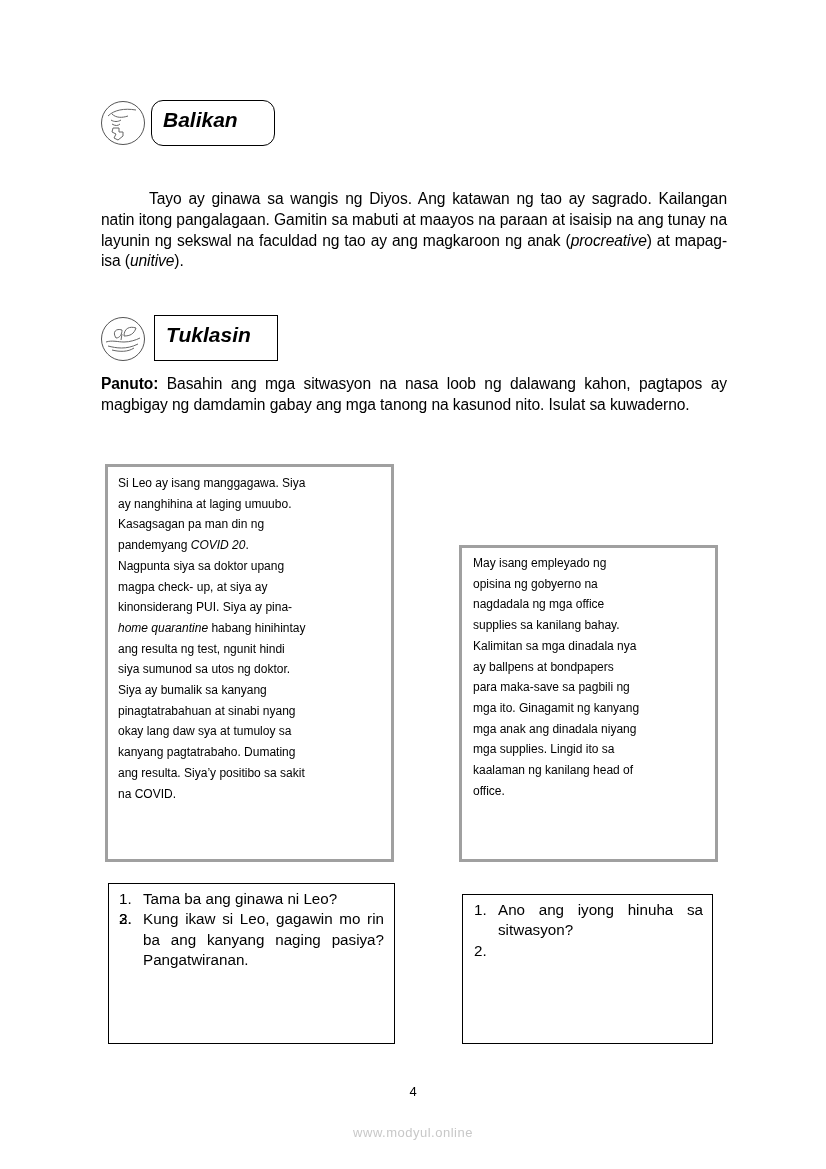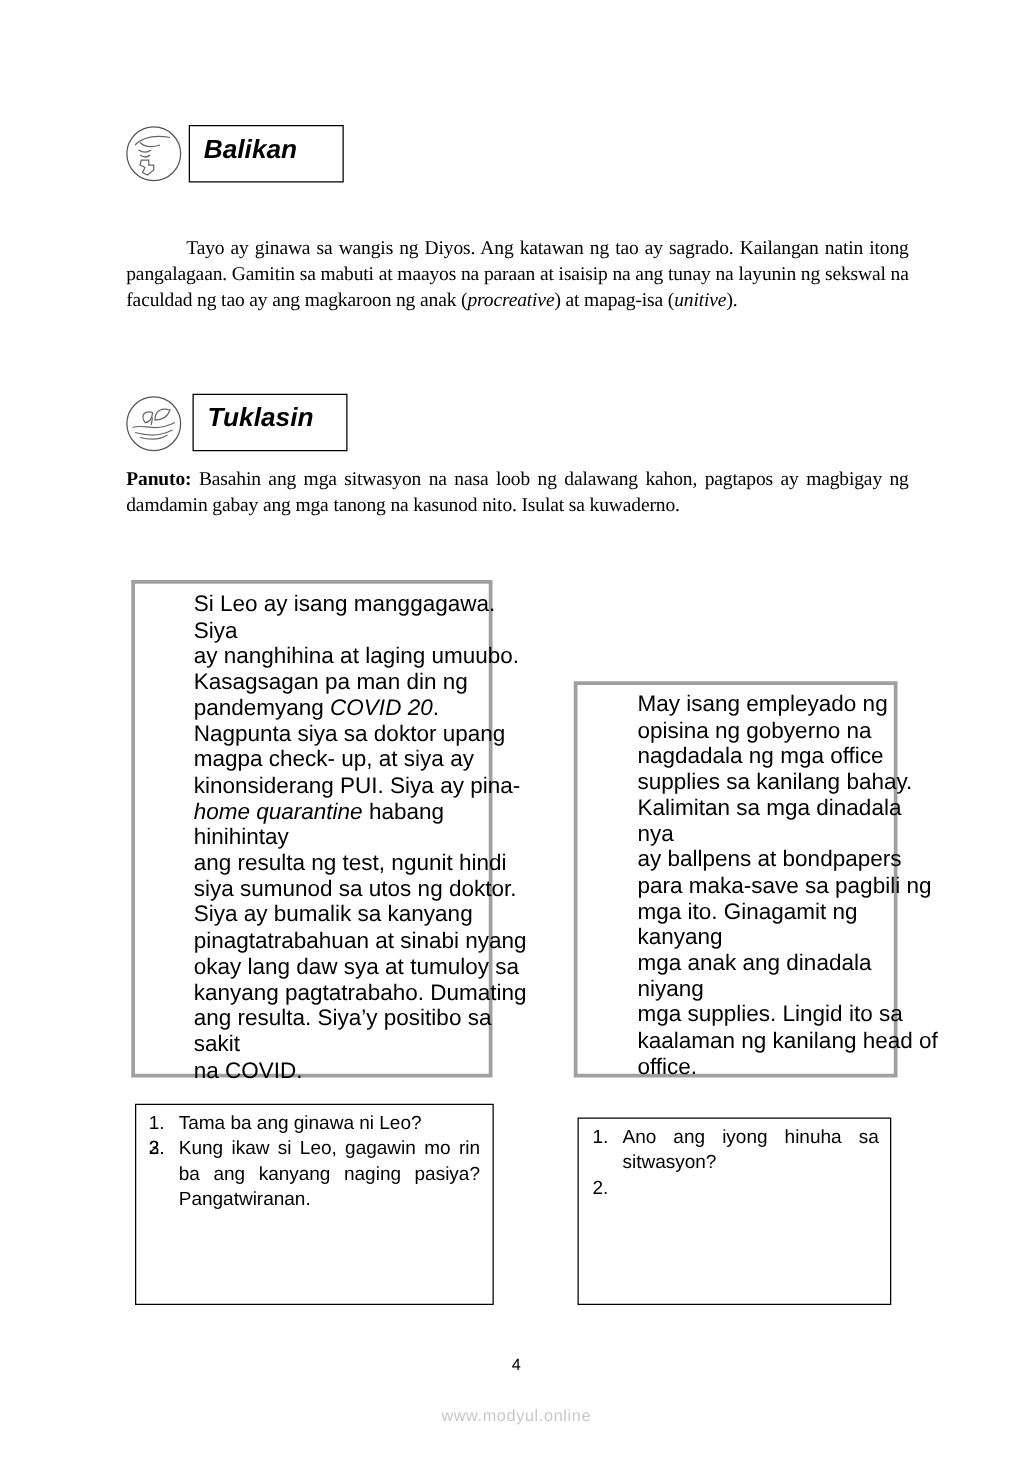--- a/index.html
+++ b/index.html
@@ -2,44 +2,44 @@
 <html><head>
 <meta charset="utf-8">
 <style>
   html, body { margin: 0; padding: 0; background: #ffffff; }
   body { width: 826px; height: 1169px; position: relative; overflow: hidden;
          font-family: "Liberation Sans", sans-serif; color: #000; }
   .icon-circle { position: absolute; width: 42px; height: 42px; border: 1px solid #555; border-radius: 50%; background: #fff; }
   .icon-circle svg { width: 42px; height: 42px; display: block; }
   .section-box { position: absolute; border: 1px solid #000; background: #fff; }
   .section-title { position: absolute; font-weight: bold; font-style: italic; font-size: 21px; left: 11px; top: 7px; }
-  .para { position: absolute; font-family: Liberation Serif, serif; font-size: 15.6px; line-height: 20.8px; text-align: justify; letter-spacing: -0.1px; }
+  .para { position: absolute; font-family: Liberation Sans, sans-serif; font-size: 15.6px; line-height: 20.8px; text-align: justify; letter-spacing: -0.1px; }
   .para .indent { display: inline-block; width: 48px; }
   .scenario-box { position: absolute; border: 3px solid #a0a0a0; background: #fff; box-sizing: border-box; }
-  .scenario-text { position: absolute; font-size: 18px; line-height: 20.7px; white-space: pre-line; margin-left: 37px; }
+  .scenario-text { position: absolute; font-size: 12px; line-height: 20.7px; white-space: pre-line; }
   .q-box { position: absolute; border: 1px solid #000; background: #fff; box-sizing: border-box; }
   .q-list { position: absolute; margin: 0; padding: 0; list-style: none; font-size: 15.2px; line-height: 20.4px; }
   .q-list li { position: relative; padding-left: 24px; text-align: justify; }
   .q-list li .num { position: absolute; left: 0; top: 0; }
   .pagenum { position: absolute; left: 0; width: 826px; text-align: center; top: 1084px; font-size: 13px; }
   .watermark { position: absolute; left: 0; width: 826px; text-align: center; top: 1125px; font-size: 13px; color: #c8c8c8; letter-spacing: 0.5px; }
 </style>
 </head>
 <body>
 
 <div class="icon-circle" style="left:101px; top:101px;">
   <svg viewBox="0 0 42 42">
     <path d="M6 14 C12 8, 22 6, 34 8" stroke="#666" stroke-width="1" fill="none"></path>
     <path d="M10 12 C14 16, 20 16, 26 14" stroke="#666" stroke-width="1" fill="none"></path>
     <path d="M9 18 C12 20, 16 20, 19 18" stroke="#666" stroke-width="1" fill="none"></path>
     <path d="M10 22 C13 24, 16 24, 18 22" stroke="#666" stroke-width="1" fill="none"></path>
     <path d="M11 26 L17 26 L17 30 L21 30 L21 34 L16 38 L12 36 L14 32 L10 30 Z" stroke="#666" stroke-width="1" fill="none"></path>
   </svg>
 </div>
-<div class="section-box" style="left:151px; top:100px; width:122px; height:44px;">
+<div class="section-box" style="left:151px; top:100px; width:122px; height:44px;border-radius:12px;">
   <span class="section-title">Balikan</span>
 </div>
 
 <div class="para" style="left:101px; top:189px; width:626px;">
   <span class="indent"></span><span>Tayo ay ginawa sa wangis ng Diyos. Ang katawan ng tao ay sagrado. Kailangan natin itong pangalagaan. Gamitin sa mabuti at maayos na paraan at isaisip na ang tunay na layunin ng sekswal na faculdad ng tao ay ang magkaroon ng anak (</span><i>procreative</i><span>) at mapag-isa (</span><i>unitive</i><span>).</span>
 </div>
 
 <div class="icon-circle" style="left:101px; top:317px;">
   <svg viewBox="0 0 42 42">
     <path d="M14 20 C10 14, 14 10, 20 12 C20 16, 18 20, 14 20 Z" stroke="#666" stroke-width="1" fill="none"></path>

